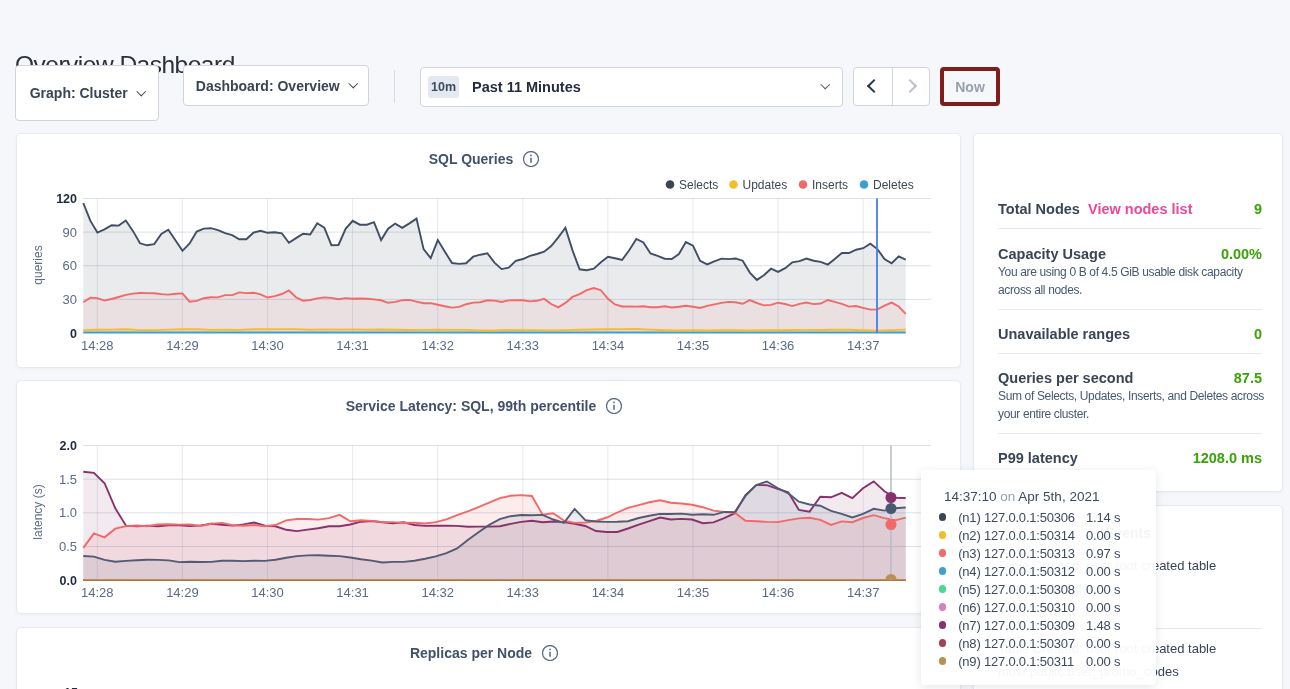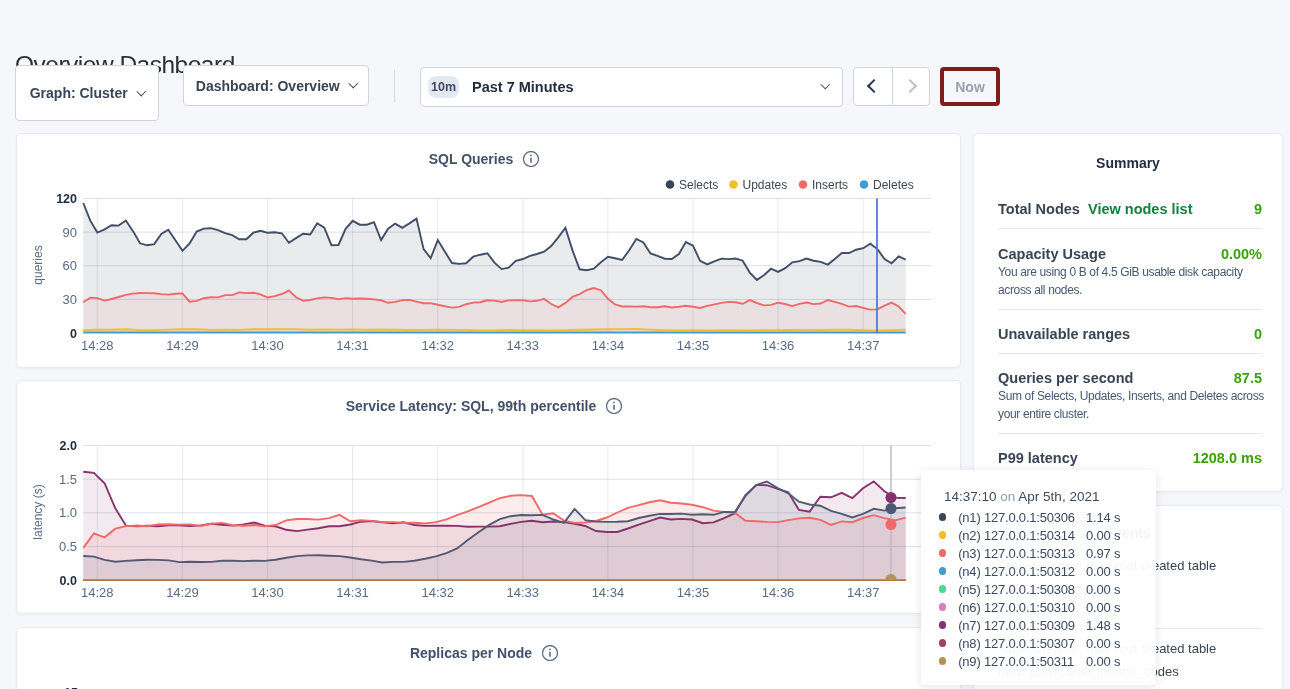--- a/index.html
+++ b/index.html
@@ -29,23 +29,23 @@
 .erow { font-size:13px; color:#394455; line-height:22.5px; }
 </style></head>
 <body>
 <h1>Overview Dashboard</h1>
 
 <div class="btn" style="left:15px;top:65px;width:144px;height:56px">Graph: Cluster<span class="chev"></span></div>
 <div class="btn" style="left:183px;top:65px;width:186px;height:41px">Dashboard: Overview<span class="chev"></span></div>
 <div class="abs" style="left:394px;top:70px;width:1px;height:33px;background:#d7dce4"></div>
 
 <div class="abs" style="left:420px;top:67px;width:423px;height:40px;background:#fff;border:1px solid #cfd4dd;border-radius:4px">
-  <span class="abs" style="left:7px;top:8px;width:31px;height:22px;background:#e4e9f1;border-radius:8px;
+  <span class="abs" style="left:7px;top:8px;width:31px;height:22px;background:#e4e9f1;border-radius:3px;
     font-size:12.5px;font-weight:bold;color:#3f4b61;display:flex;align-items:center;justify-content:center">10m</span>
-  <span class="abs" style="left:51px;top:11px;font-size:14.5px;font-weight:bold;color:#242c3d">Past 7 Minutes</span>
+  <span class="abs" style="left:51px;top:11px;font-size:14.5px;font-weight:bold;color:#242c3d">Past 11 Minutes</span>
   <span class="chev" style="position:absolute;left:391px;top:13px;border-color:#4a5568"></span>
 </div>
 
 <div class="abs" style="left:853px;top:67px;width:77px;height:39px;background:#fff;border:1px solid #cfd4dd;border-radius:4px">
   <span class="abs" style="left:38px;top:0;width:1px;height:37px;background:#cfd4dd"></span>
   <span class="abs" style="left:15px;top:13px;width:10px;height:10px;border-left:2.6px solid #2c3545;border-bottom:2.6px solid #2c3545;transform:rotate(45deg)"></span>
   <span class="abs" style="left:51px;top:13px;width:10px;height:10px;border-right:2.6px solid #b9c0cc;border-bottom:2.6px solid #b9c0cc;transform:rotate(-45deg)"></span>
 </div>
 <div class="abs" style="left:940px;top:67px;width:60px;height:39px;border:4px solid #7f1d1d;border-radius:4px;
   display:flex;align-items:center;justify-content:center;font-size:14px;font-weight:bold;color:#99a1ae">Now</div>
@@ -169,22 +169,21 @@
           <line x1="8" y1="6.8" x2="8" y2="11.8" stroke-width="1.6"></line>
           <circle cx="8" cy="4.4" r="0.9" fill="#5f6c87" stroke="none"></circle>
         </g>
       </svg></div>
   <svg width="944" height="72" viewBox="0 0 944 72" style="position:absolute;top:0;left:0">
     <text x="61" y="69" text-anchor="end" class="ybold">15</text>
   </svg>
 </div>
 
 <div class="card" style="left:973px;top:133px;width:310px;height:359px">
-  <div style="text-align:center;margin-top:21px;font-size:14px;font-weight:bold;color:#242e42">Summary</div>
-  <div class="srow" style="top:67px">Total Nodes&nbsp;&nbsp;<span style="color:#15803d">View nodes list</span><span class="val">9</span></div>
+  <div class="srow" style="top:67px">Total Nodes&nbsp;&nbsp;<span style="color:#ec4899">View nodes list</span><span class="val">9</span></div>
   <div class="sdiv" style="top:94px"></div>
   <div class="srow" style="top:112px">Capacity Usage<span class="val">0.00%</span></div>
   <div class="sdesc" style="top:128.5px">You are using 0 B of 4.5 GiB usable disk capacity<br>across all nodes.</div>
   <div class="sdiv" style="top:175px"></div>
   <div class="srow" style="top:192px">Unavailable ranges<span class="val">0</span></div>
   <div class="sdiv" style="top:219px"></div>
   <div class="srow" style="top:236px">Queries per second<span class="val">87.5</span></div>
   <div class="sdesc" style="top:252.5px">Sum of Selects, Updates, Inserts, and Deletes across<br>your entire cluster.</div>
   <div class="sdiv" style="top:299px"></div>
   <div class="srow" style="top:316px">P99 latency<span class="val">1208.0 ms</span></div>

